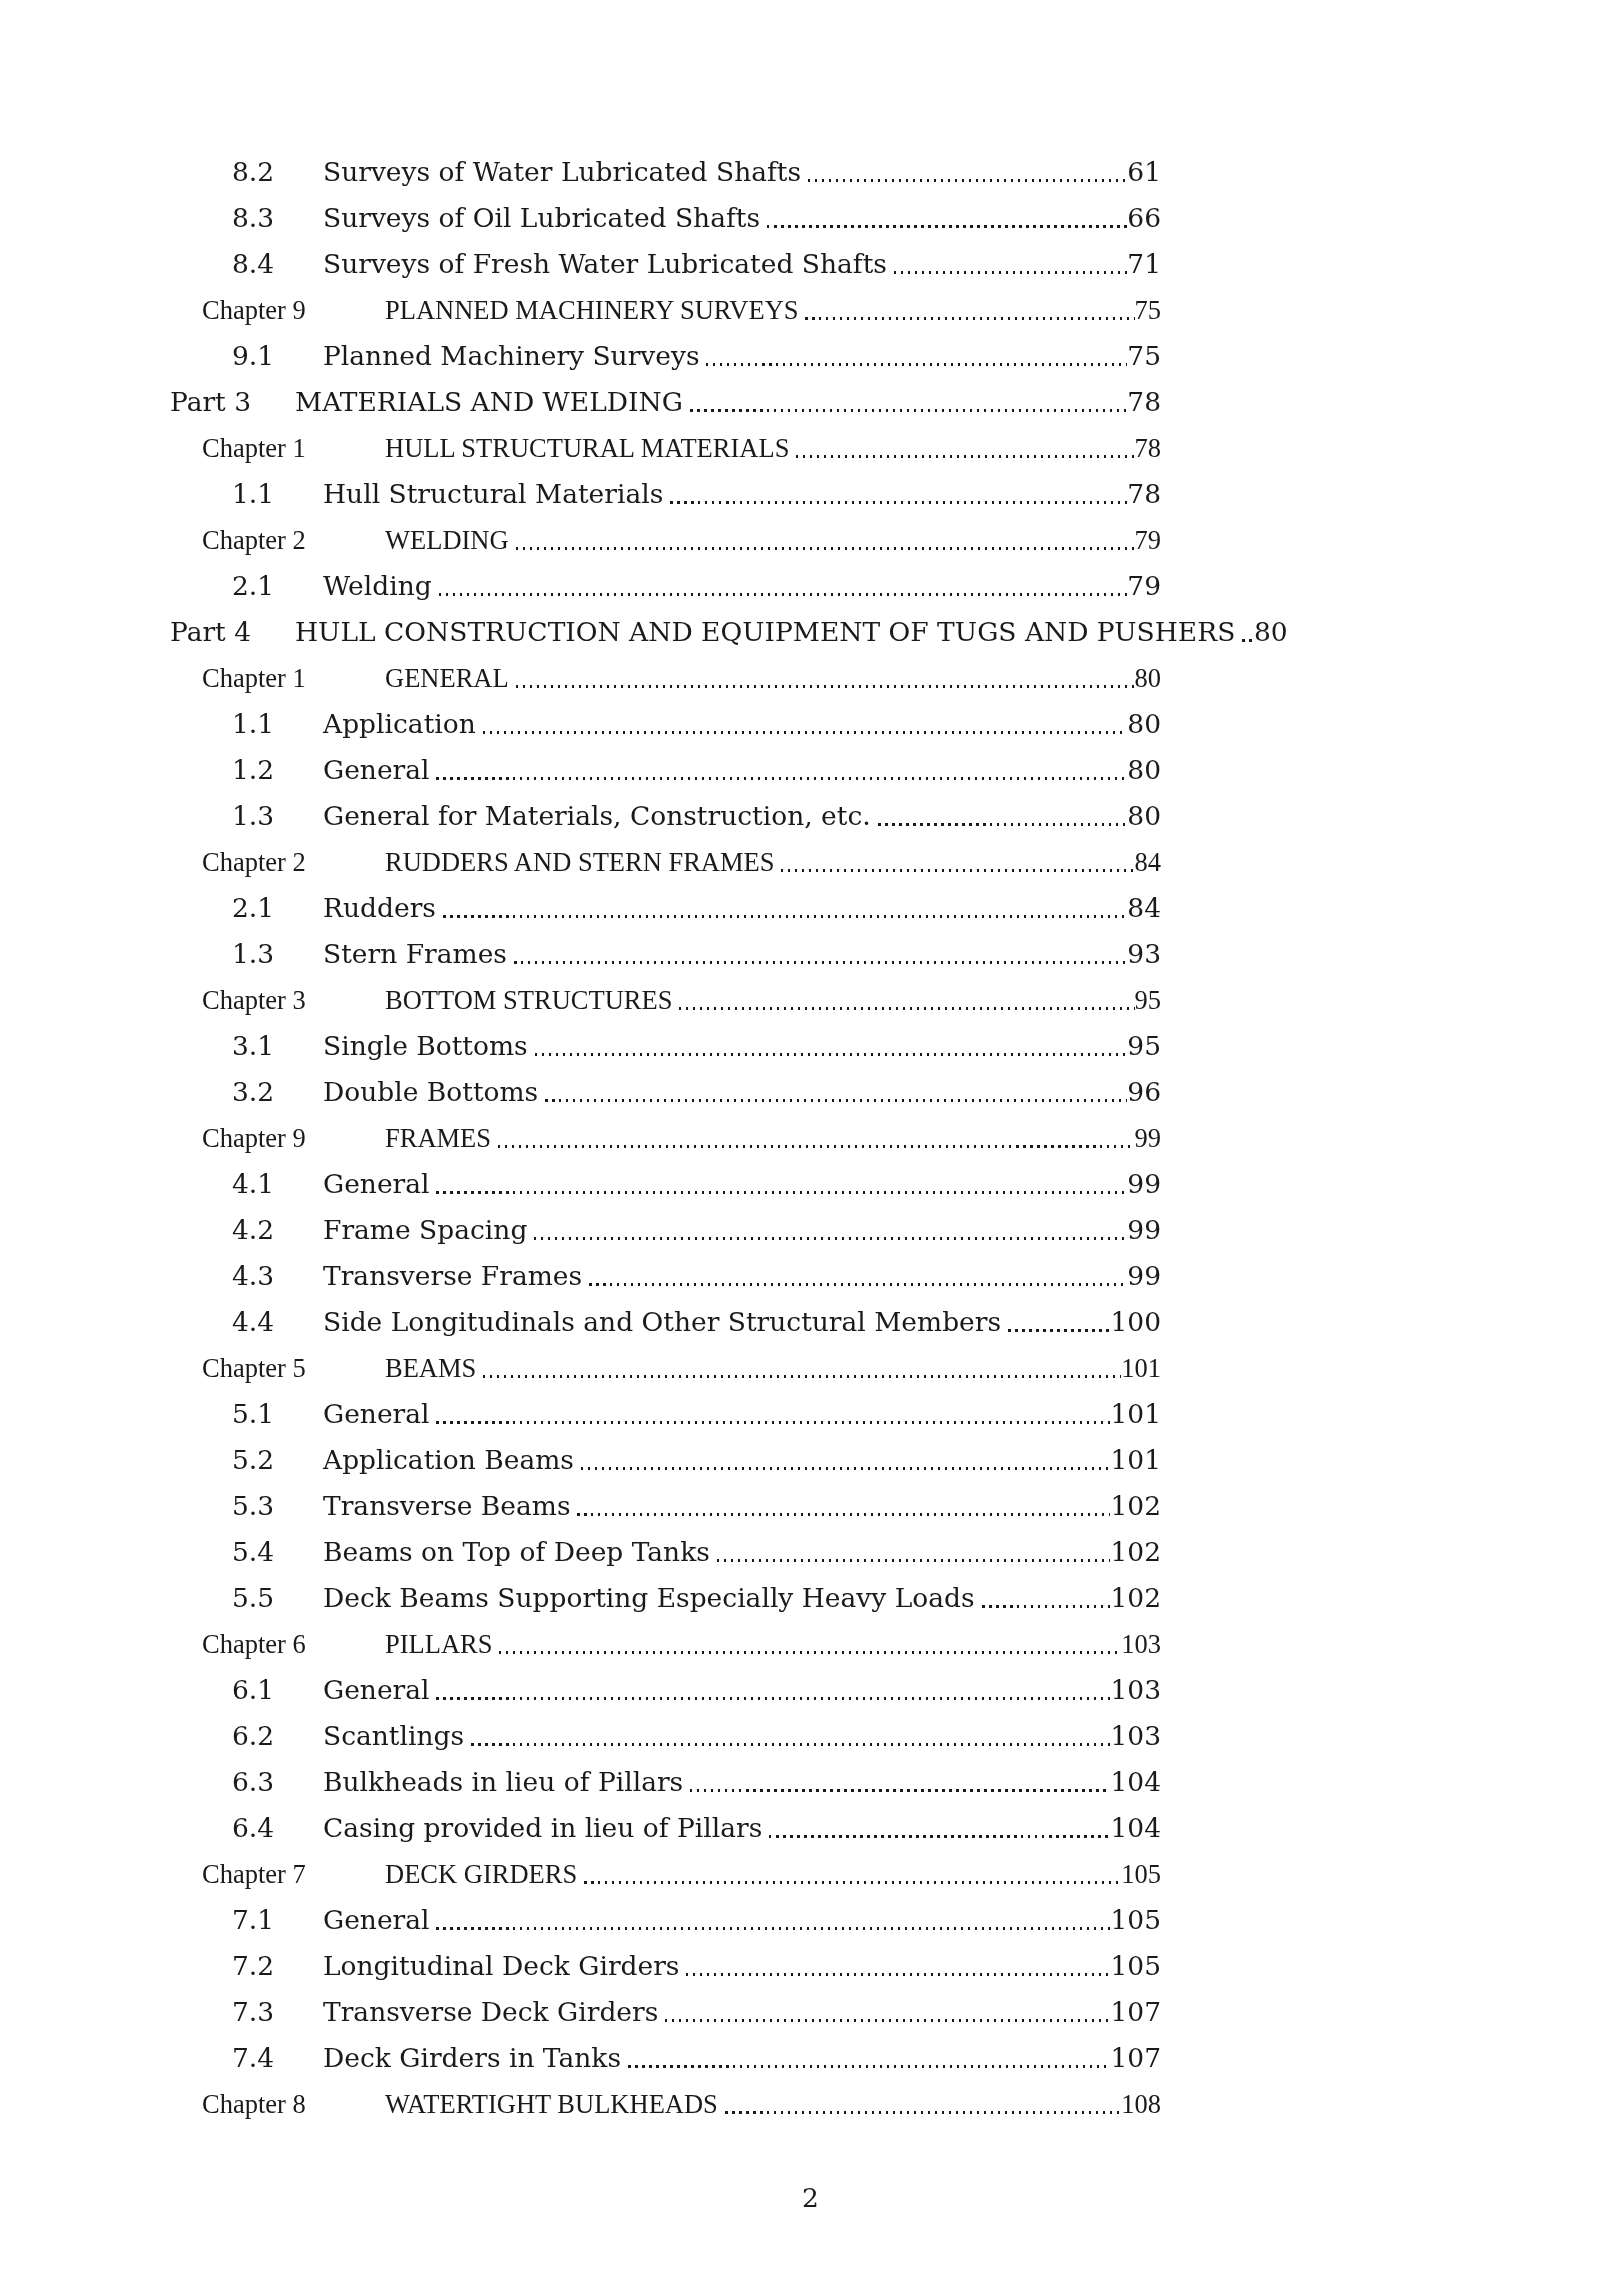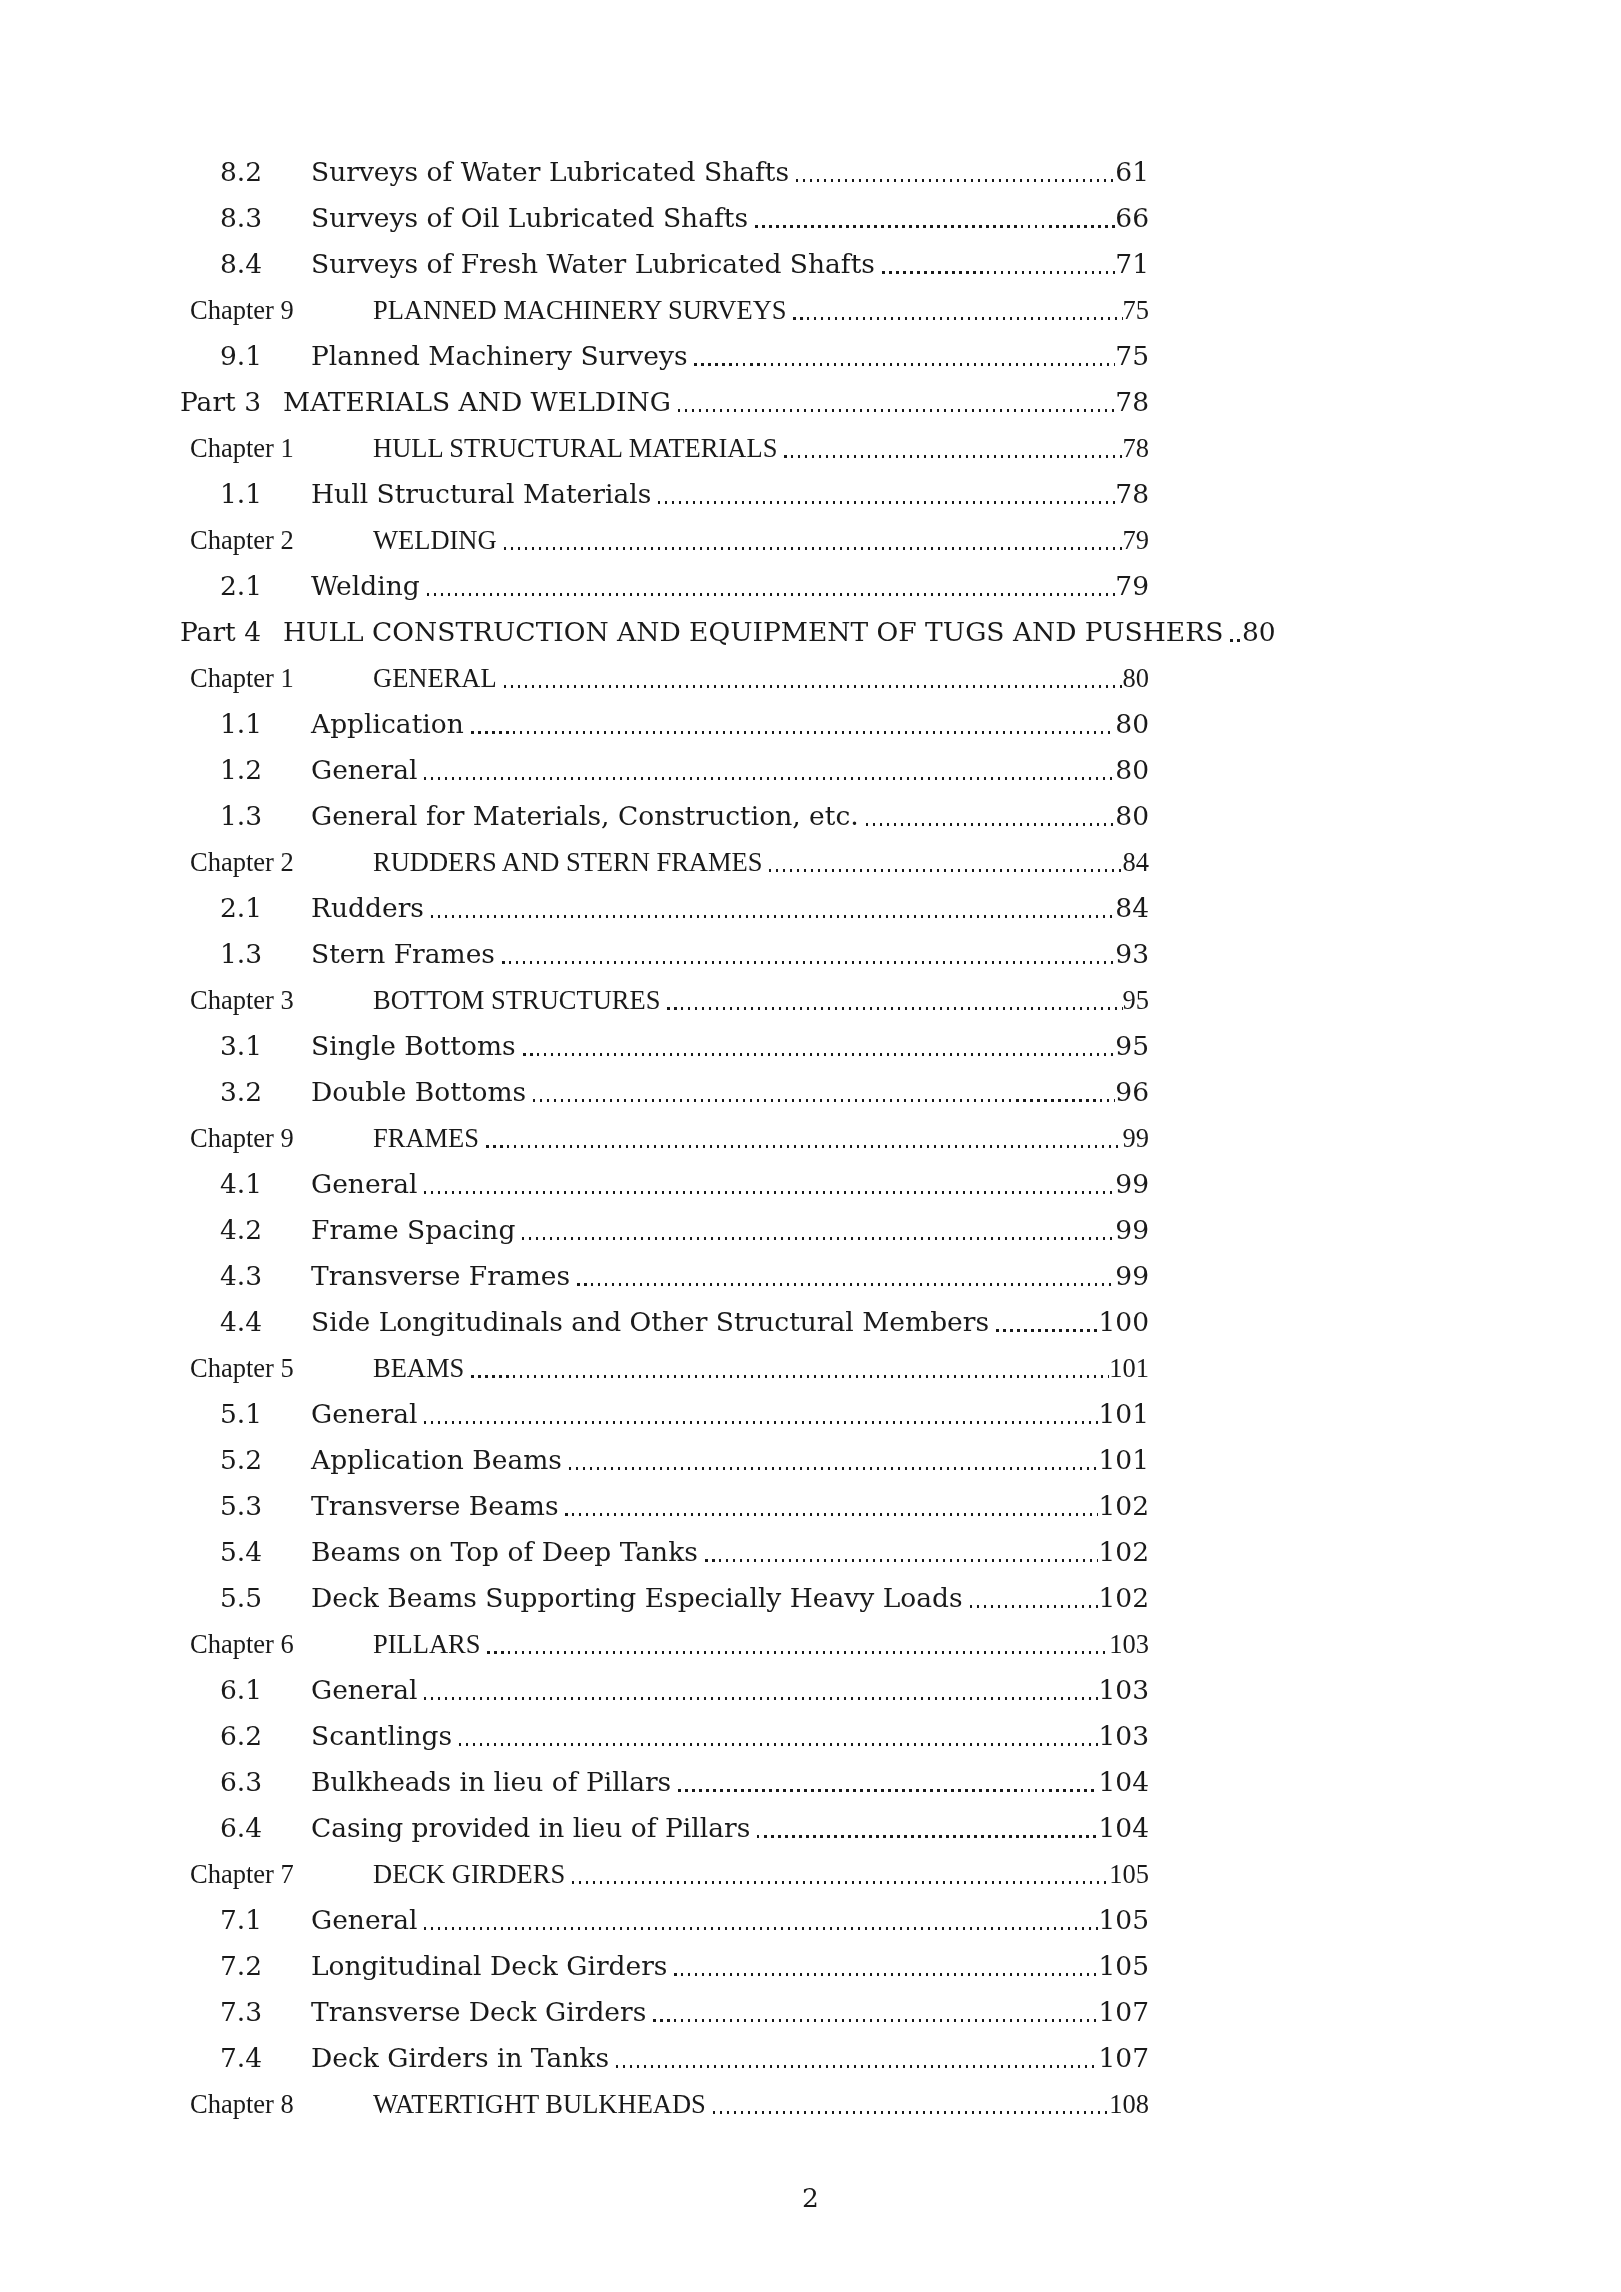--- a/index.html
+++ b/index.html
@@ -12,38 +12,38 @@
     width: 1621px;
     height: 2293px;
     background: #ffffff;
     font-family: "DejaVu Serif", serif;
     color: #1a1a1a;
     overflow: hidden;
   }
   .toc {
     position: absolute;
     top: 149px;
-    left: 4px;
+    left: 16px;
     width: 1292px;
   }
   .row {
     display: flex;
     align-items: baseline;
     height: 46px;
     line-height: 46px;
     font-size: 26.5px;
     padding-right: 147px;
     box-sizing: border-box;
     white-space: nowrap;
   }
   .row.part    { padding-left: 154px; }
   .row.chapter { padding-left: 186px; font-family: Liberation Serif, serif; }
   .row.section { padding-left: 216px; }
   .row .num { flex: none; }
-  .row.part    .num { width: 125px; text-align: center; }
+  .row.part    .num { width: 125px; }
   .row.chapter .num { width: 183px; }
   .row.section .num { width: 91px;  }
   .row .title { flex: none; }
   .leader {
     flex: 1 1 auto;
     align-self: flex-end;
     height: 2.9px;
     margin: 0 0 12.7px 6.9px;
     min-width: 11.8px;
     background: repeating-linear-gradient(

